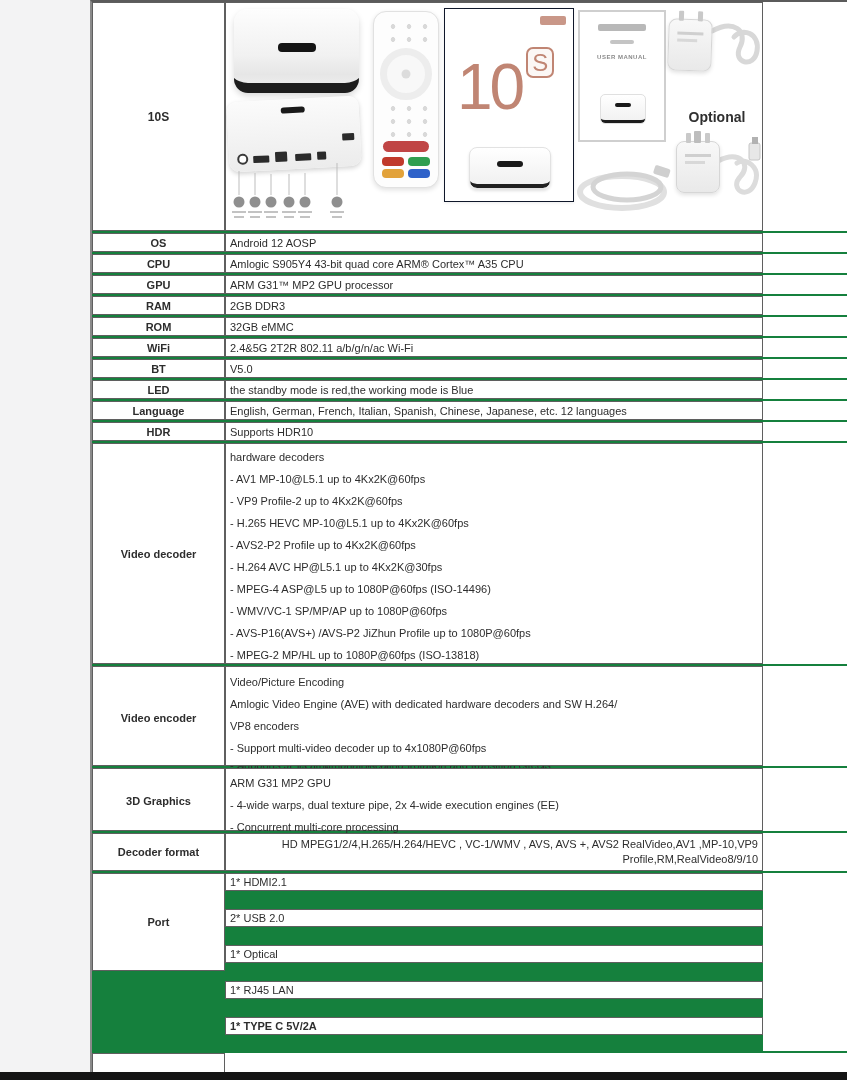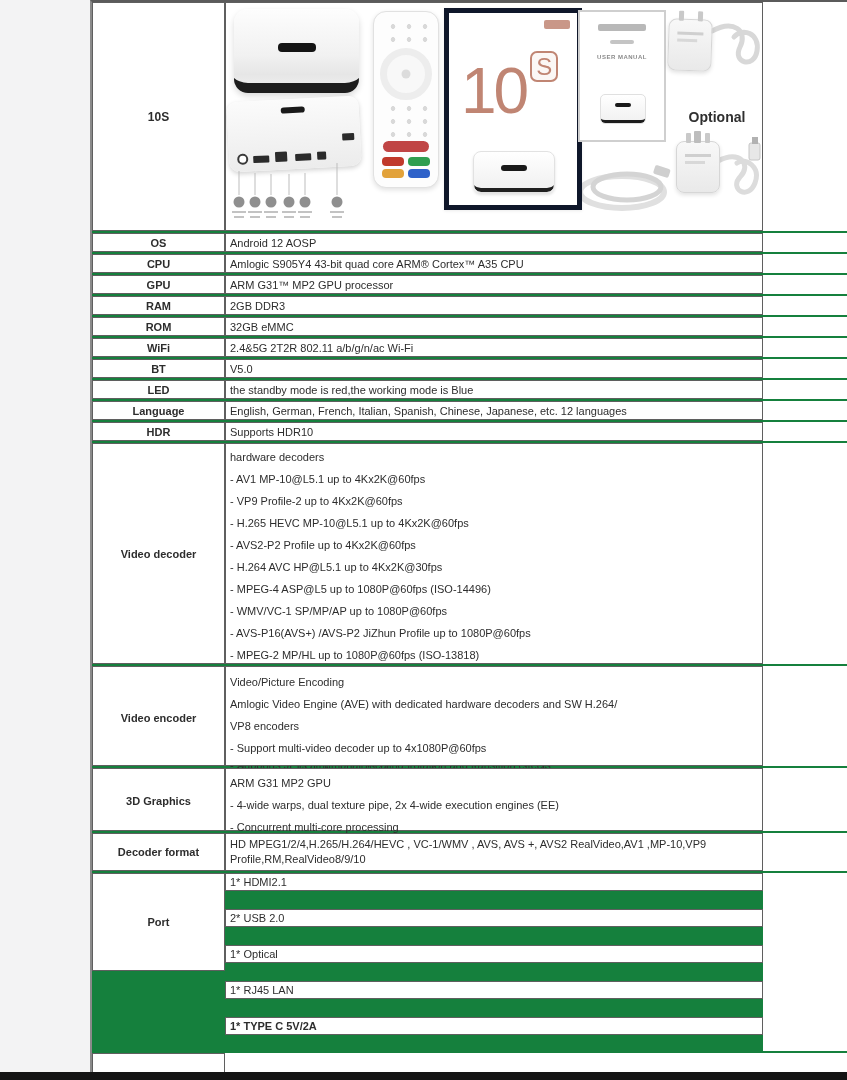--- a/index.html
+++ b/index.html
@@ -12,21 +12,21 @@
   .cell{box-sizing:border-box;border:1px solid #5f5f5f;background:#fff;color:#2d2d2d;}
   .label{width:133px;display:flex;align-items:center;justify-content:center;
          font-weight:bold;font-size:11px;text-align:center;}
   .value{width:538px;font-size:11px;padding:0 4px;display:flex;align-items:center;}
   .spacer{flex:1;background:#fff;}
   .h19{height:19px;}
   .pre{white-space:pre-line;line-height:22px;align-items:flex-start;padding-top:2px;}
   .vdec{height:221px;}
   .venc{height:100px;padding-top:4px;}
   .g3d{height:63px;padding-top:3px;}
-  .fmt{height:38px;line-height:15px;align-items:flex-start;padding-top:3px;white-space:normal;display:block;}
+  .fmt{height:38px;line-height:15px;align-items:flex-start;padding-top:3px;white-space:normal;display:block;text-align:right;}
   .subcol{display:flex;flex-direction:column;}
   .sub{height:18px;margin-bottom:18px;display:flex;align-items:center;}
   .sub:last-child{margin-bottom:16px;font-weight:bold;}
   .glabel{height:98px;}
   
   .photo-row .label{height:229px;font-size:12px;}
   .photo-cell{height:229px;position:relative;padding:0;display:block;overflow:hidden;}
   .abs{position:absolute;}
   .topbox{left:8px;top:6px;width:125px;height:84px;border-radius:14px;
           background:linear-gradient(180deg,#fdfdfd 0%,#f1f1f1 55%,#e6e6e6 78%,#f3f3f3 100%);
@@ -53,21 +53,21 @@
   .dots.d2{top:88px;height:40px;}
   .dpad{position:absolute;left:50%;top:36px;transform:translateX(-50%);width:38px;height:38px;
         border-radius:50%;border:7px solid #ededed;background:#f8f8f8;}
   .dpad::after{content:"";position:absolute;left:50%;top:50%;transform:translate(-50%,-50%);
         width:9px;height:9px;border-radius:50%;background:#dcdcdc;}
   .powerpill{position:absolute;left:50%;top:129px;transform:translateX(-50%);
         width:46px;height:11px;border-radius:6px;background:var(--remote_power,#c04545);}
   .cbtns{position:absolute;left:8px;top:145px;width:48px;display:grid;
         grid-template-columns:1fr 1fr;gap:3px 4px;}
   .cbtn{height:9px;border-radius:4px;}
-  .retailbox{left:218px;top:5px;width:128px;height:192px;background:#fff;border:5px solid #0f172a;
+  .retailbox{left:218px;top:5px;width:128px;height:192px;background:#fff;border:1px solid #0f172a;
         box-shadow:0 1px 3px rgba(0,0,0,.08);}
   .badge{position:absolute;top:7px;right:7px;width:26px;height:9px;border-radius:2px;
         background:var(--rose,#c08573);opacity:.85;}
   .bignum{position:absolute;left:12px;top:22px;font-size:64px;line-height:64px;letter-spacing:-3px;
         color:var(--rose,#c08573);font-weight:400;}
   .bigsup{font-size:24px;vertical-align:38px;letter-spacing:0;border:2px solid var(--rose,#c08573);
         border-radius:7px;padding:0 4px;margin-left:4px;background:rgba(197,137,117,.07);}
   .minibox{position:absolute;left:24px;top:138px;width:80px;height:40px;border-radius:8px;
         background:linear-gradient(180deg,#fff, #efefef);border:1px solid #e2e2e2;
         box-shadow:0 2px 3px rgba(0,0,0,.12), inset 0 -7px 0 -3px #202020;}

